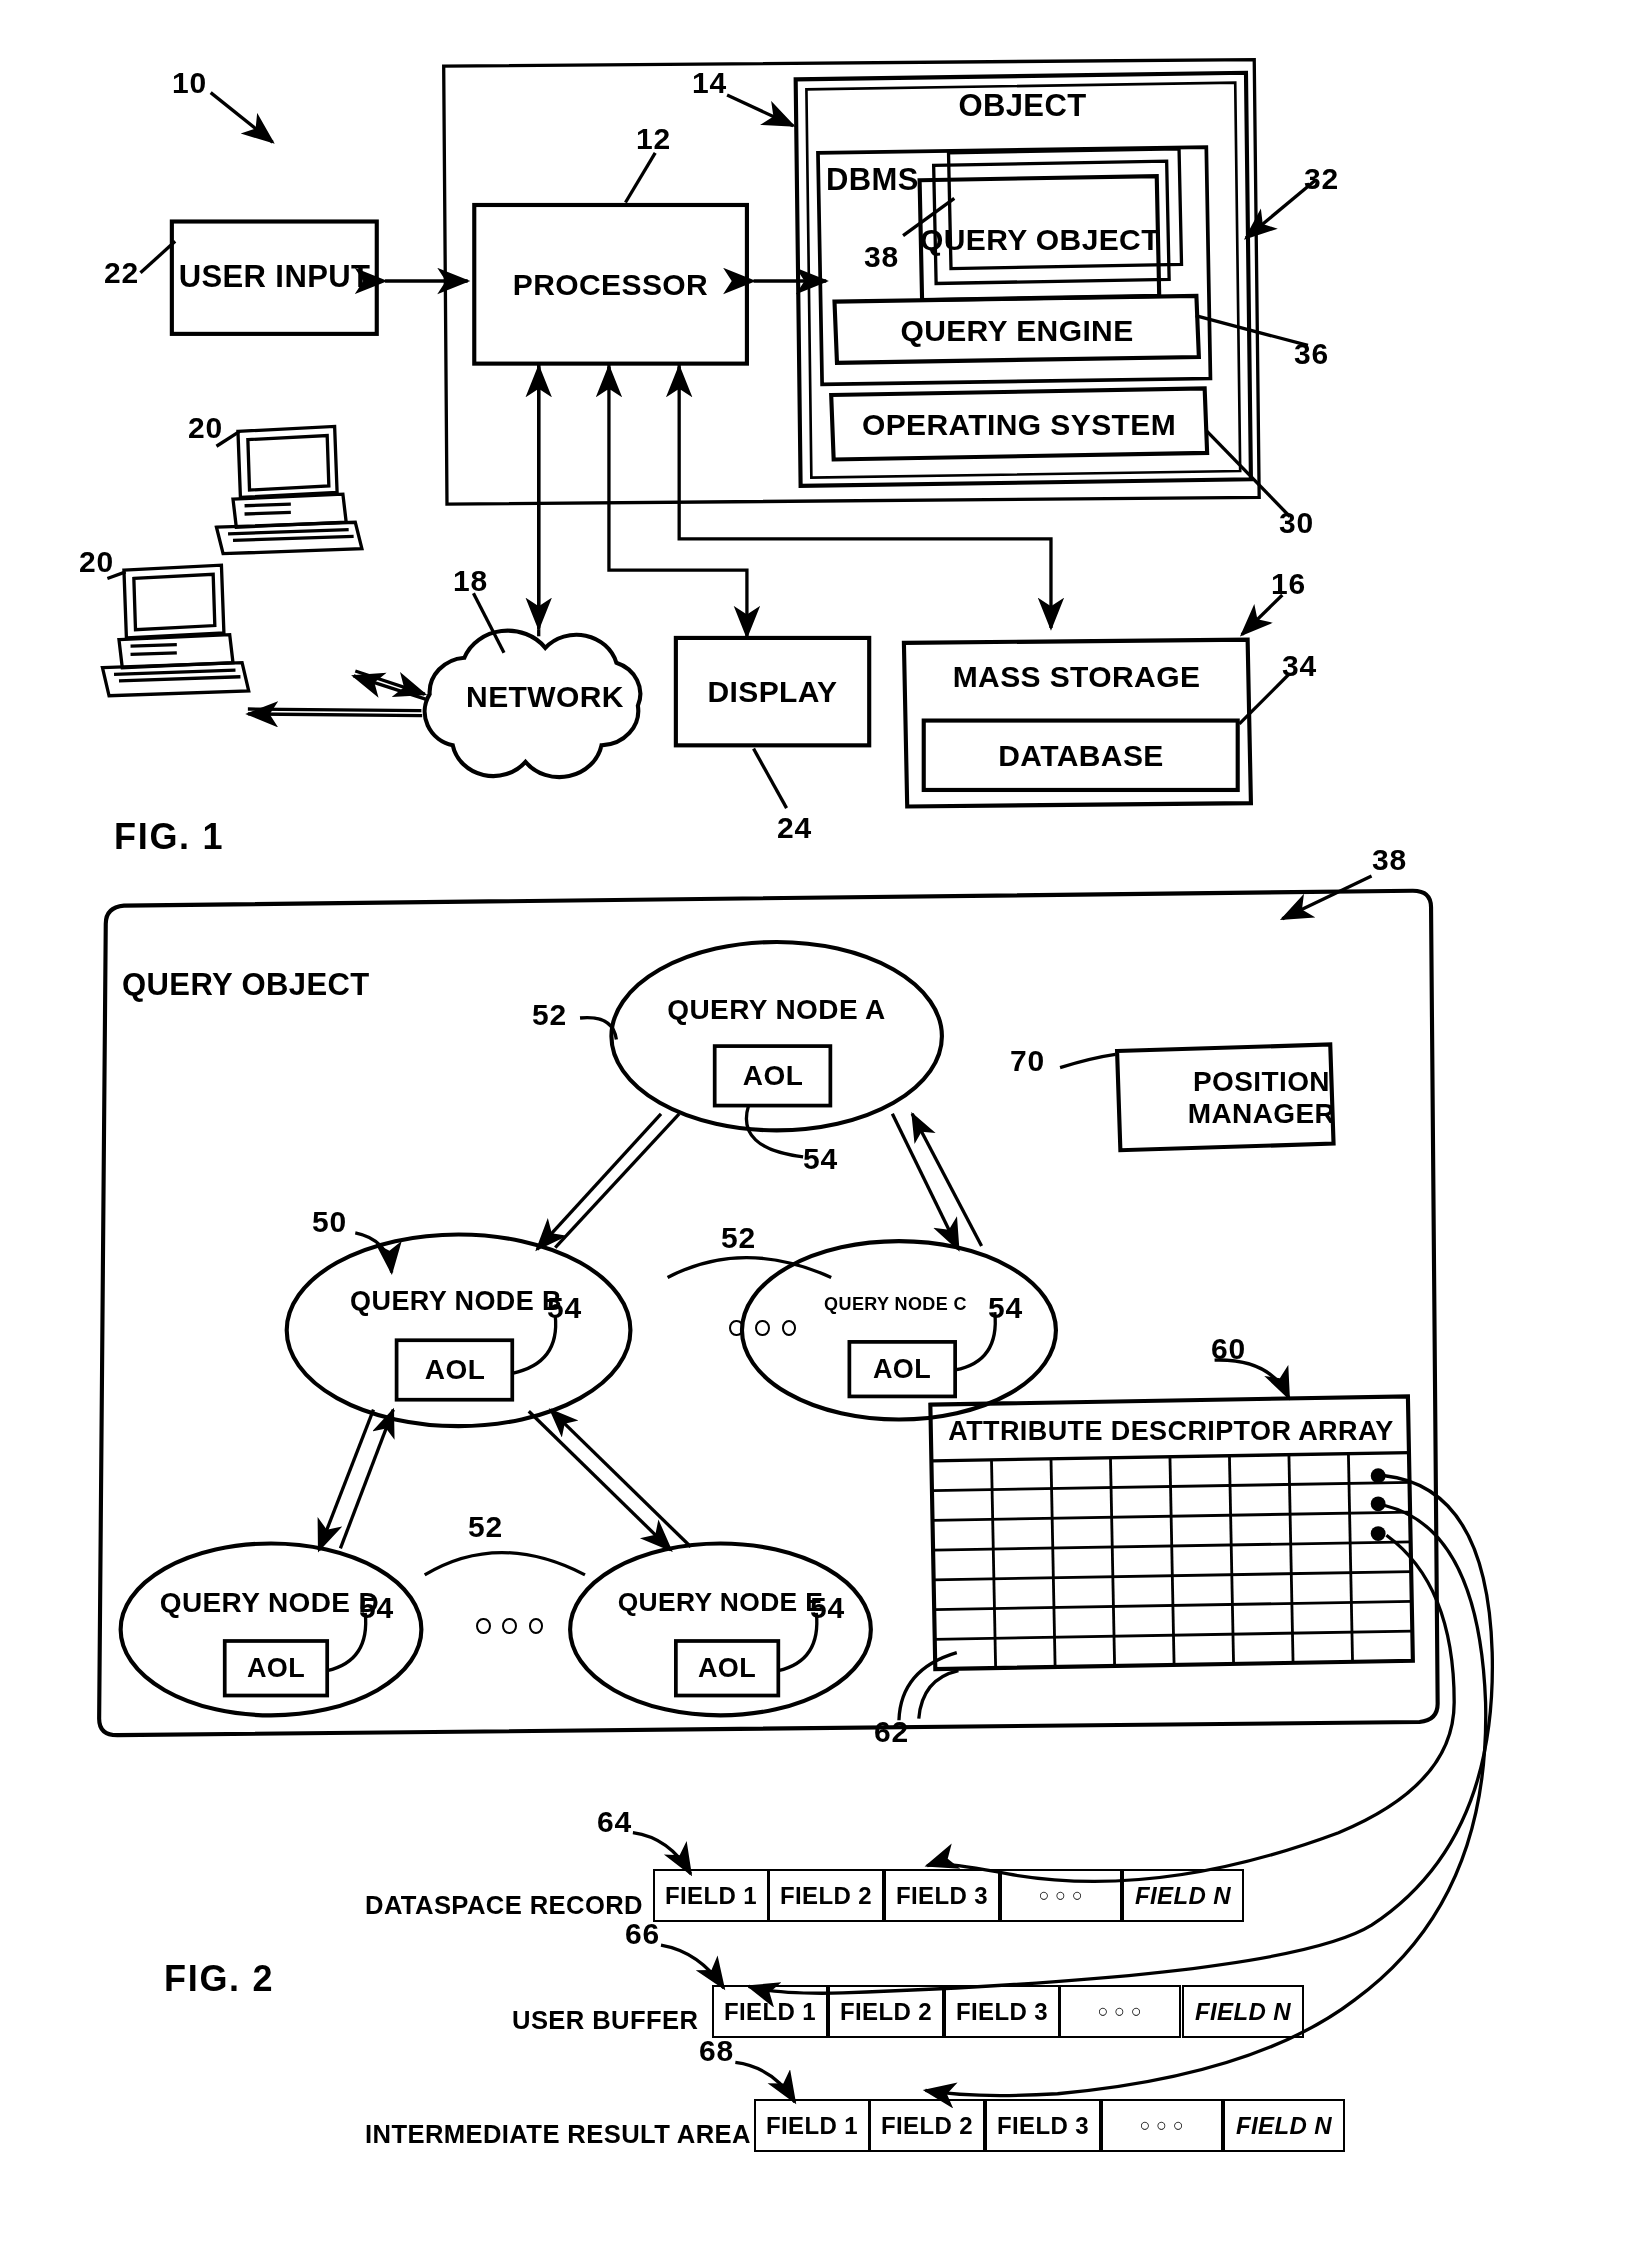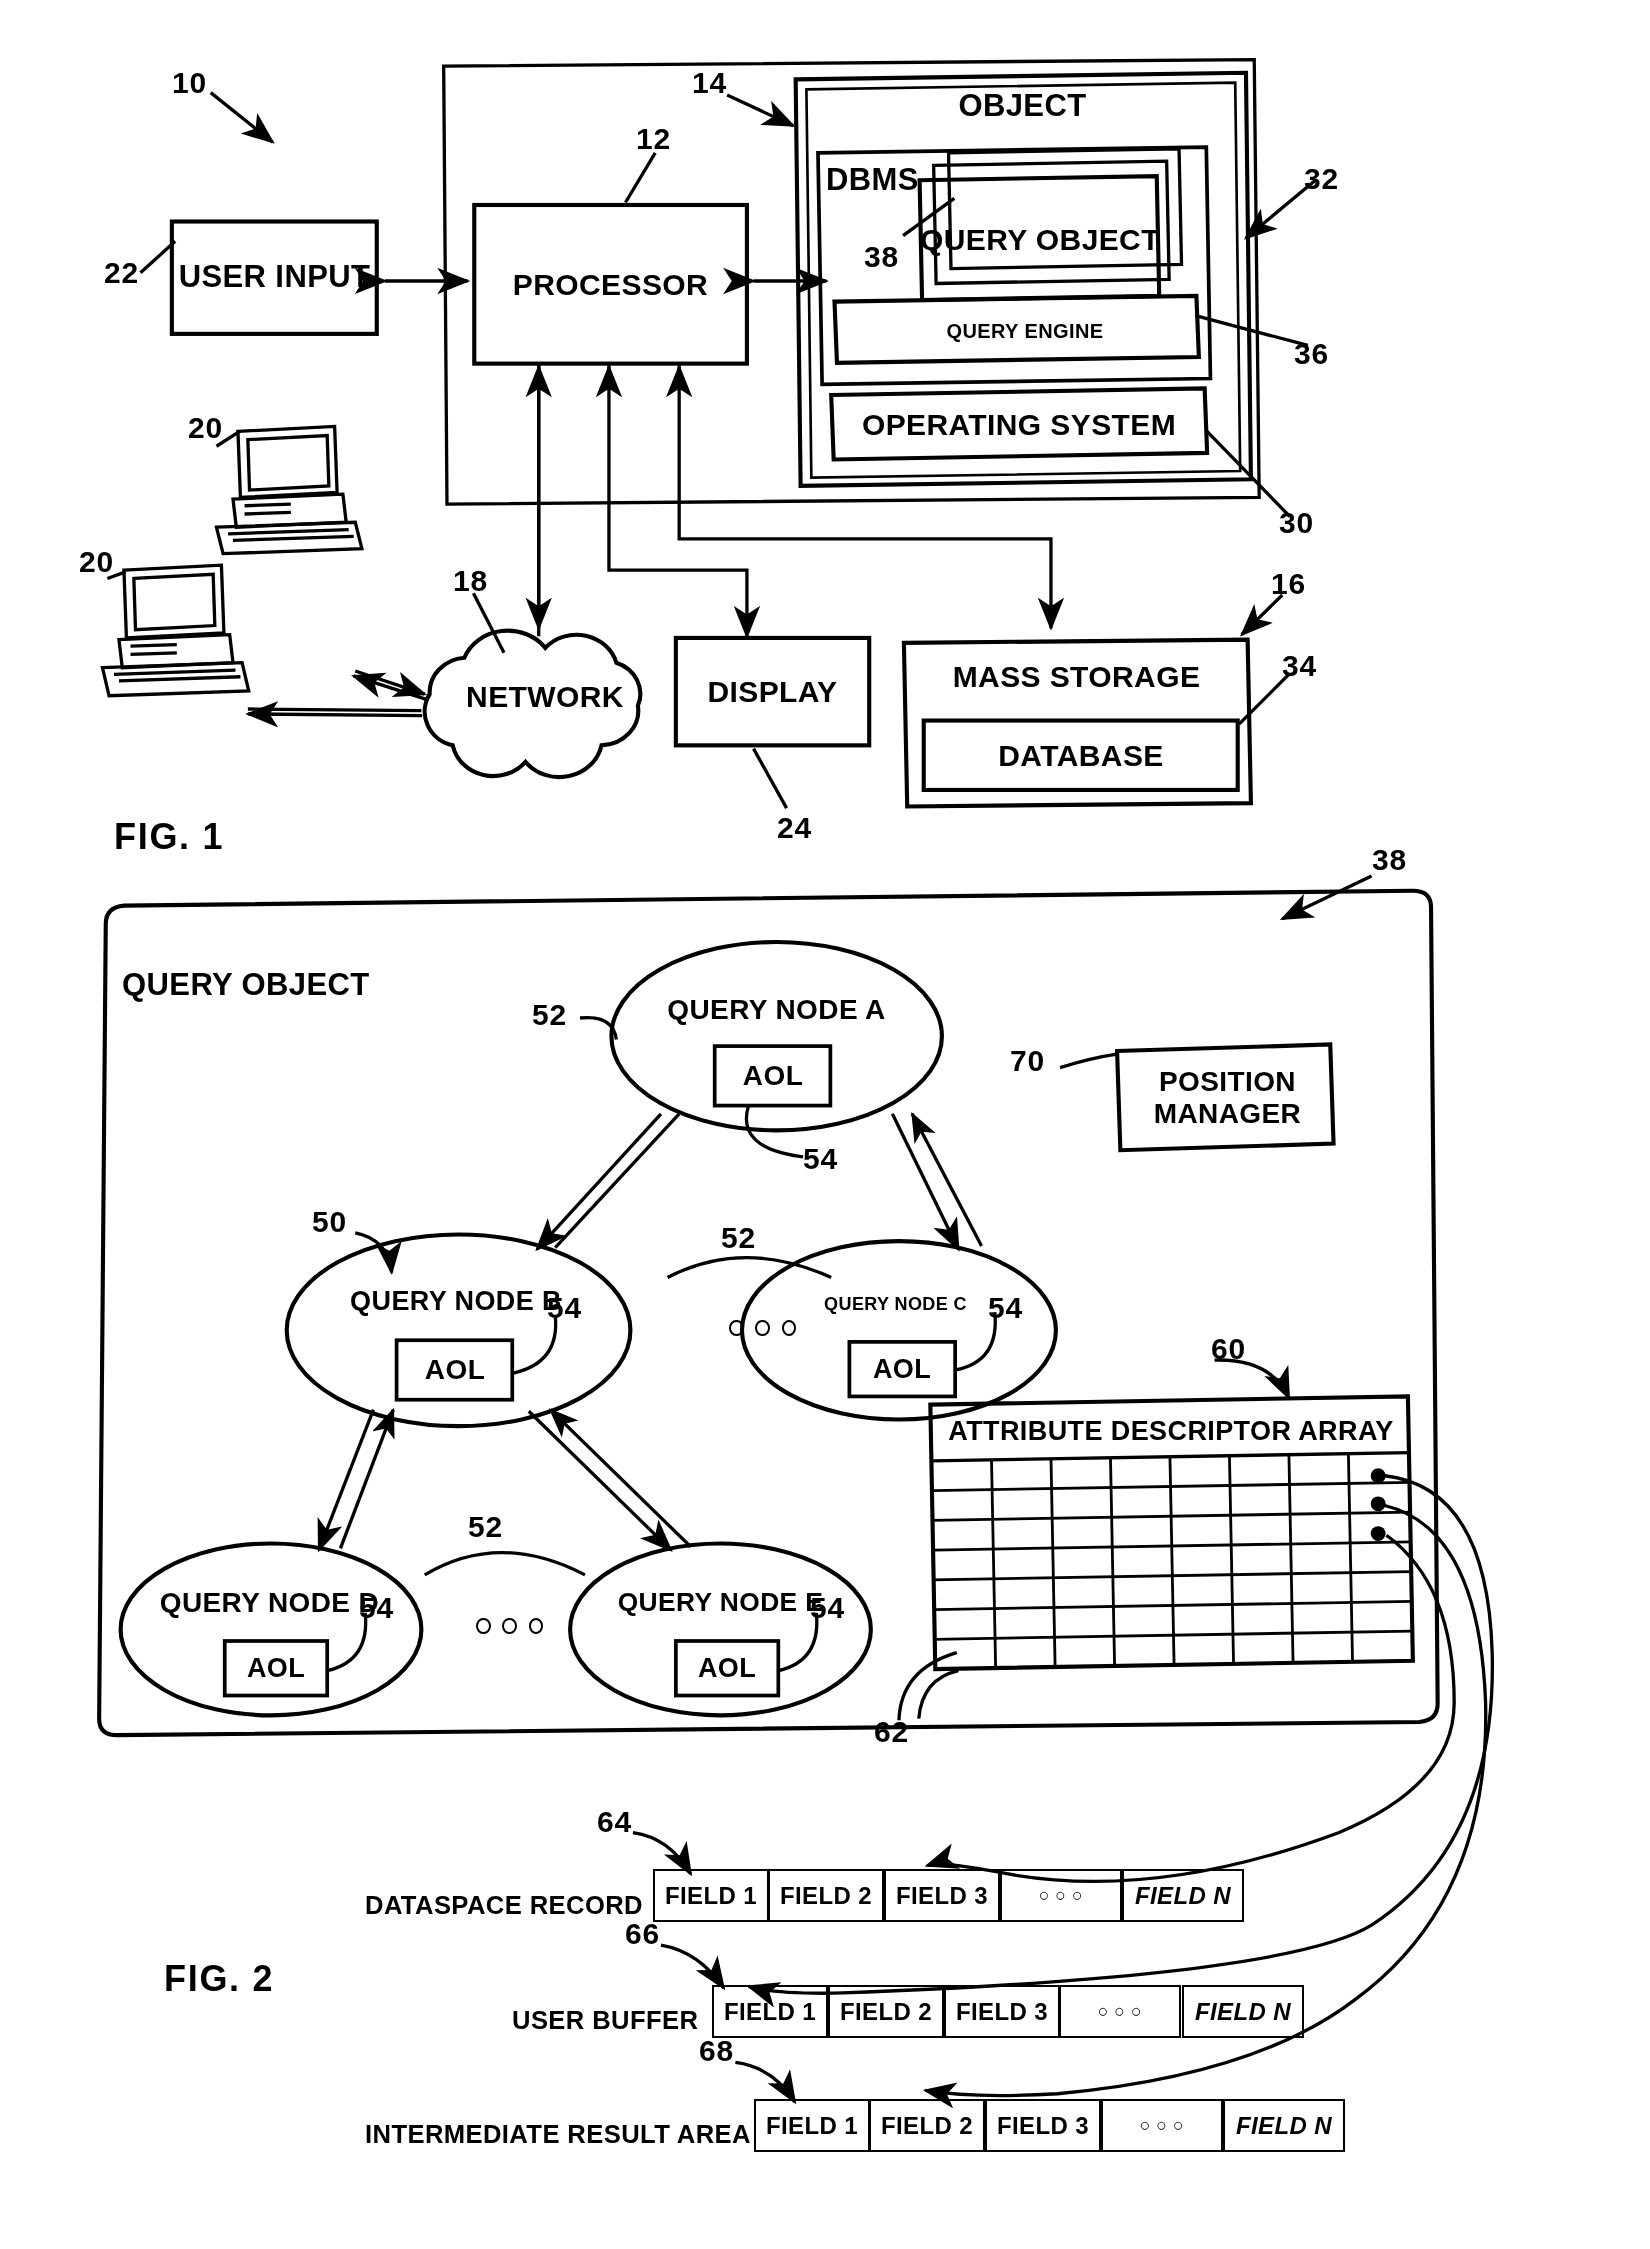--- a/index.html
+++ b/index.html
@@ -324,21 +324,21 @@
   <div class="boxtext" style="left:796px; top:83px; width:453px; height:46px; font-size:31px;">
     <span>OBJECT</span>
   </div>
 
   <div class="lbl" style="left:826px; top:162px; font-size:31px;">DBMS</div>
 
   <div class="boxtext" style="left:920px; top:180px; width:240px; height:120px; font-size:30px;">
     <span>QUERY OBJECT</span>
   </div>
 
-  <div class="boxtext" style="left:835px; top:299px; width:364px; height:64px; font-size:20px;margin-left:8px;">
+  <div class="boxtext" style="left:835px; top:299px; width:364px; height:64px; font-size:30px;">
     <span>QUERY ENGINE</span>
   </div>
 
   <div class="boxtext" style="left:831px; top:393px; width:376px; height:64px; font-size:30px;">
     <span>OPERATING SYSTEM</span>
   </div>
 
   <div class="boxtext" style="left:430px; top:671px; width:230px; height:51px; font-size:30px;">
     <span>NETWORK</span>
   </div>
@@ -402,21 +402,21 @@
     <span>AOL</span>
   </div>
 
   <div class="boxtext" style="left:608px; top:1585px; width:225px; height:36px; font-size:26.4px;">
     <span>QUERY NODE E</span>
   </div>
   <div class="boxtext" style="left:676px; top:1641px; width:102px; height:55px; font-size:27px;">
     <span>AOL</span>
   </div>
 
-  <div class="boxtext" style="left:1120px; top:1049px; width:215px; height:97px; font-size:28px; flex-direction:column;">
+  <div class="boxtext" style="left:1154px; top:1049px; width:215px; height:97px; font-size:28px; flex-direction:column;">
     <span>POSITION MANAGER</span>
   </div>
 
   <div class="boxtext" style="left:932px; top:1406px; width:478px; height:50px; font-size:27px;">
     <span>ATTRIBUTE DESCRIPTOR ARRAY</span>
   </div>
 
   <div class="dots" style="left:729px; top:1320px;">
     <i></i>
       <i></i>

